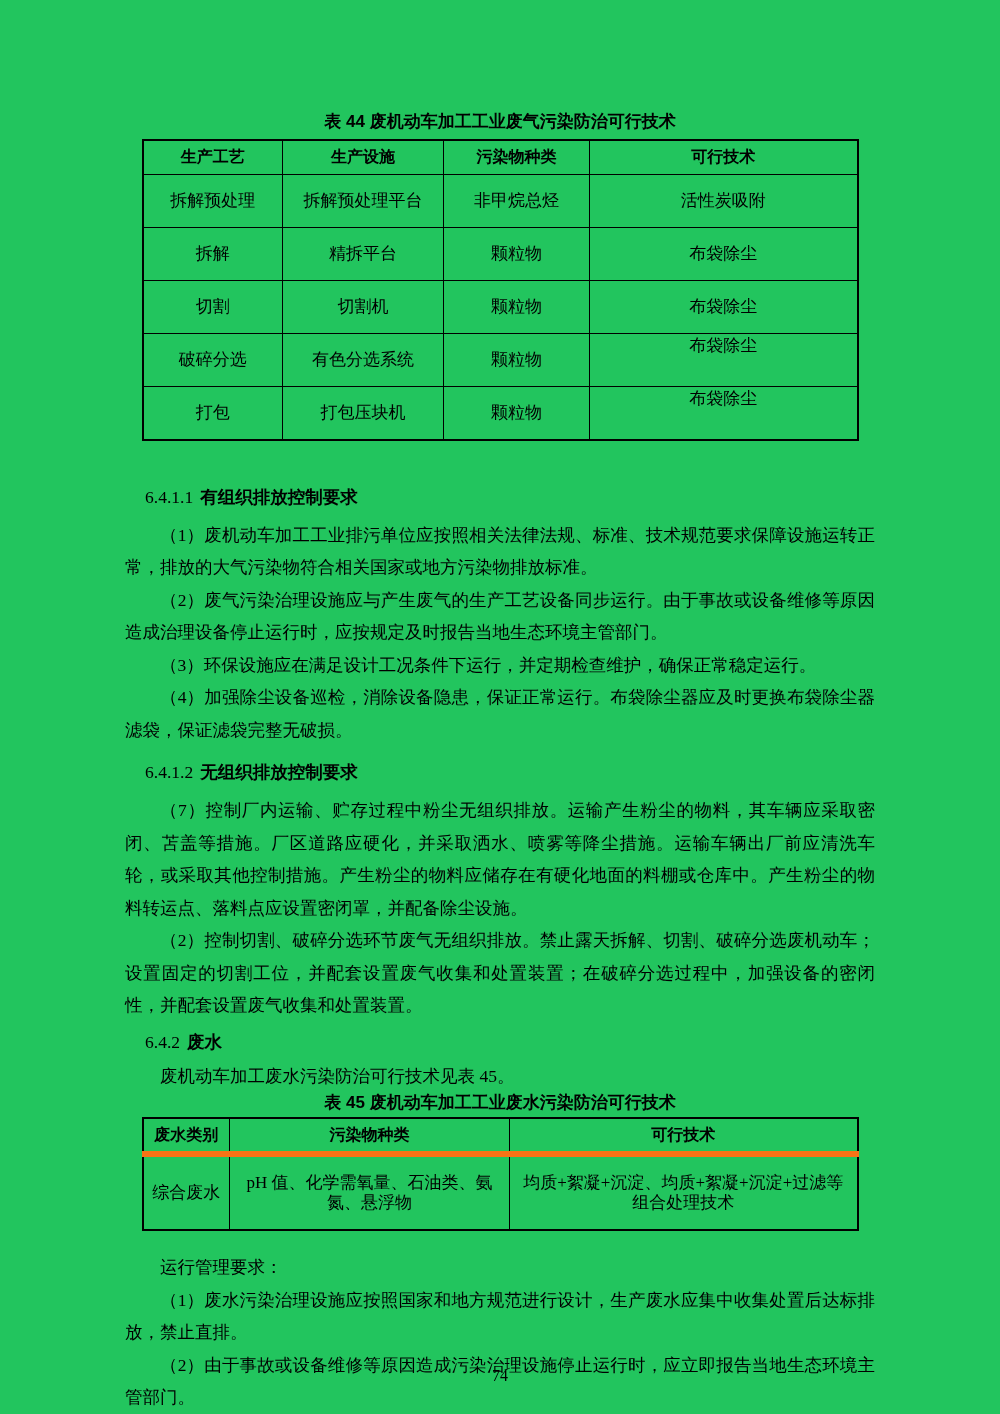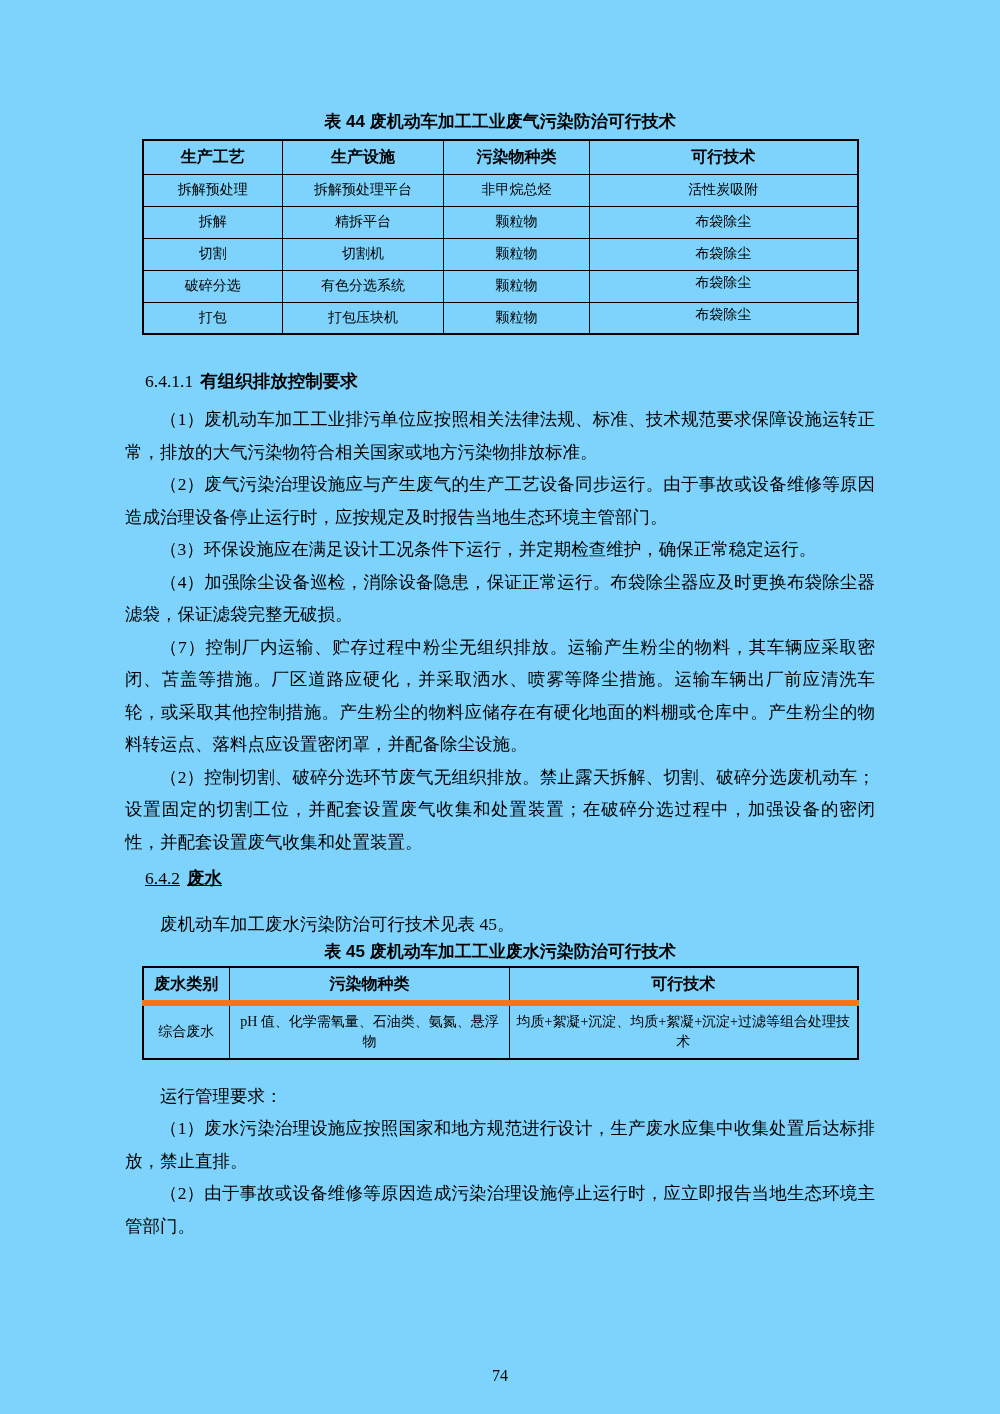--- a/index.html
+++ b/index.html
@@ -5,21 +5,21 @@
   * { margin: 0; padding: 0; box-sizing: border-box; }
   html, body { background: #e8e8e8; }
   body {
     font-family: "Liberation Serif", "DejaVu Serif", serif;
     color: #000;
   }
   .page {
     position: relative;
     width: 1000px;
     height: 1414px;
-    background: #7dd3fc;
+    background: #22c55e;
     margin: 0 auto;
     padding: 112px 125px 0 125px;
     overflow: hidden;
   }
   .content { width: 750px; }
 
   
   .table-title {
     text-align: center;
     font-family: "Liberation Sans", "DejaVu Sans", sans-serif;
@@ -35,23 +35,23 @@
     border-collapse: collapse;
     table-layout: fixed;
     width: 715px;
     margin: 0 auto;
     border: 2px solid #000;
   }
   .doc-table th, .doc-table td {
     border: 1px solid #000;
     text-align: center;
     vertical-align: middle;
-    font-size: 14px;
+    font-size: 17px;
     line-height: 20px;
-    padding: 5px 6px;
+    padding: 16px 6px;
   }
   .doc-table th {
     font-weight: bold;
     font-size: 16px;
     padding: 6px 6px;
   }
   .t44 tbody td { height: 32px; }
   .t44 thead th { height: 34px; border-bottom: 1.5px solid #000; }
   .t45 thead th { border-bottom: 6px solid #f97316; height: 30px; margin-left: 32px; }
   .t45 tbody td { height: 56px; }
@@ -65,23 +65,23 @@
   }
   .sec-h .sec-num {
     font-family: "Liberation Serif", "DejaVu Serif", serif;
     font-weight: normal;
     margin-right: 7px;
   }
   .sec-h .sec-title {
     font-family: "Liberation Sans", "DejaVu Sans", sans-serif;
     font-weight: bold;
   }
-  .h6411 { margin-top: 34px; margin-bottom: 10px; }
+  .h6411 { margin-top: 44px; margin-bottom: 10px; }
   .h6412 { margin-top: 14px; margin-bottom: 10px; }
-  .h642  { margin-top: 8px;  margin-bottom: 18px; text-decoration: underline; }
+  .h642  { margin-top: 8px;  margin-bottom: 6px; }
 
   
   .para {
     font-size: 17.5px;
     line-height: 32.5px;
     text-align: justify;
     text-indent: 2em;
   }
   .footer-page-num {
     position: absolute;
@@ -150,20 +150,23 @@
     </table>
 
     <div class="sec-h h6411">
       <span class="sec-num">6.4.1.1</span><span class="sec-title">有组织排放控制要求</span>
     </div>
     <p class="para">（1）废机动车加工工业排污单位应按照相关法律法规、标准、技术规范要求保障设施运转正常，排放的大气污染物符合相关国家或地方污染物排放标准。</p>
     <p class="para">（2）废气污染治理设施应与产生废气的生产工艺设备同步运行。由于事故或设备维修等原因造成治理设备停止运行时，应按规定及时报告当地生态环境主管部门。</p>
     <p class="para">（3）环保设施应在满足设计工况条件下运行，并定期检查维护，确保正常稳定运行。</p>
     <p class="para">（4）加强除尘设备巡检，消除设备隐患，保证正常运行。布袋除尘器应及时更换布袋除尘器滤袋，保证滤袋完整无破损。</p>
 
+    <div class="sec-h h6412">
+      <span class="sec-num">6.4.1.2</span><span class="sec-title">无组织排放控制要求</span>
+    </div>
     <p class="para">（7）控制厂内运输、贮存过程中粉尘无组织排放。运输产生粉尘的物料，其车辆应采取密闭、苫盖等措施。厂区道路应硬化，并采取洒水、喷雾等降尘措施。运输车辆出厂前应清洗车轮，或采取其他控制措施。产生粉尘的物料应储存在有硬化地面的料棚或仓库中。产生粉尘的物料转运点、落料点应设置密闭罩，并配备除尘设施。</p>
     <p class="para">（2）控制切割、破碎分选环节废气无组织排放。禁止露天拆解、切割、破碎分选废机动车；设置固定的切割工位，并配套设置废气收集和处置装置；在破碎分选过程中，加强设备的密闭性，并配套设置废气收集和处置装置。</p>
 
     <div class="sec-h h642">
       <span class="sec-num">6.4.2</span><span class="sec-title">废水</span>
     </div>
     <p class="para">废机动车加工废水污染防治可行技术见表 45。</p>
 
     <div class="table-title t45-title">表 45 废机动车加工工业废水污染防治可行技术</div>
     <table class="doc-table t45">

